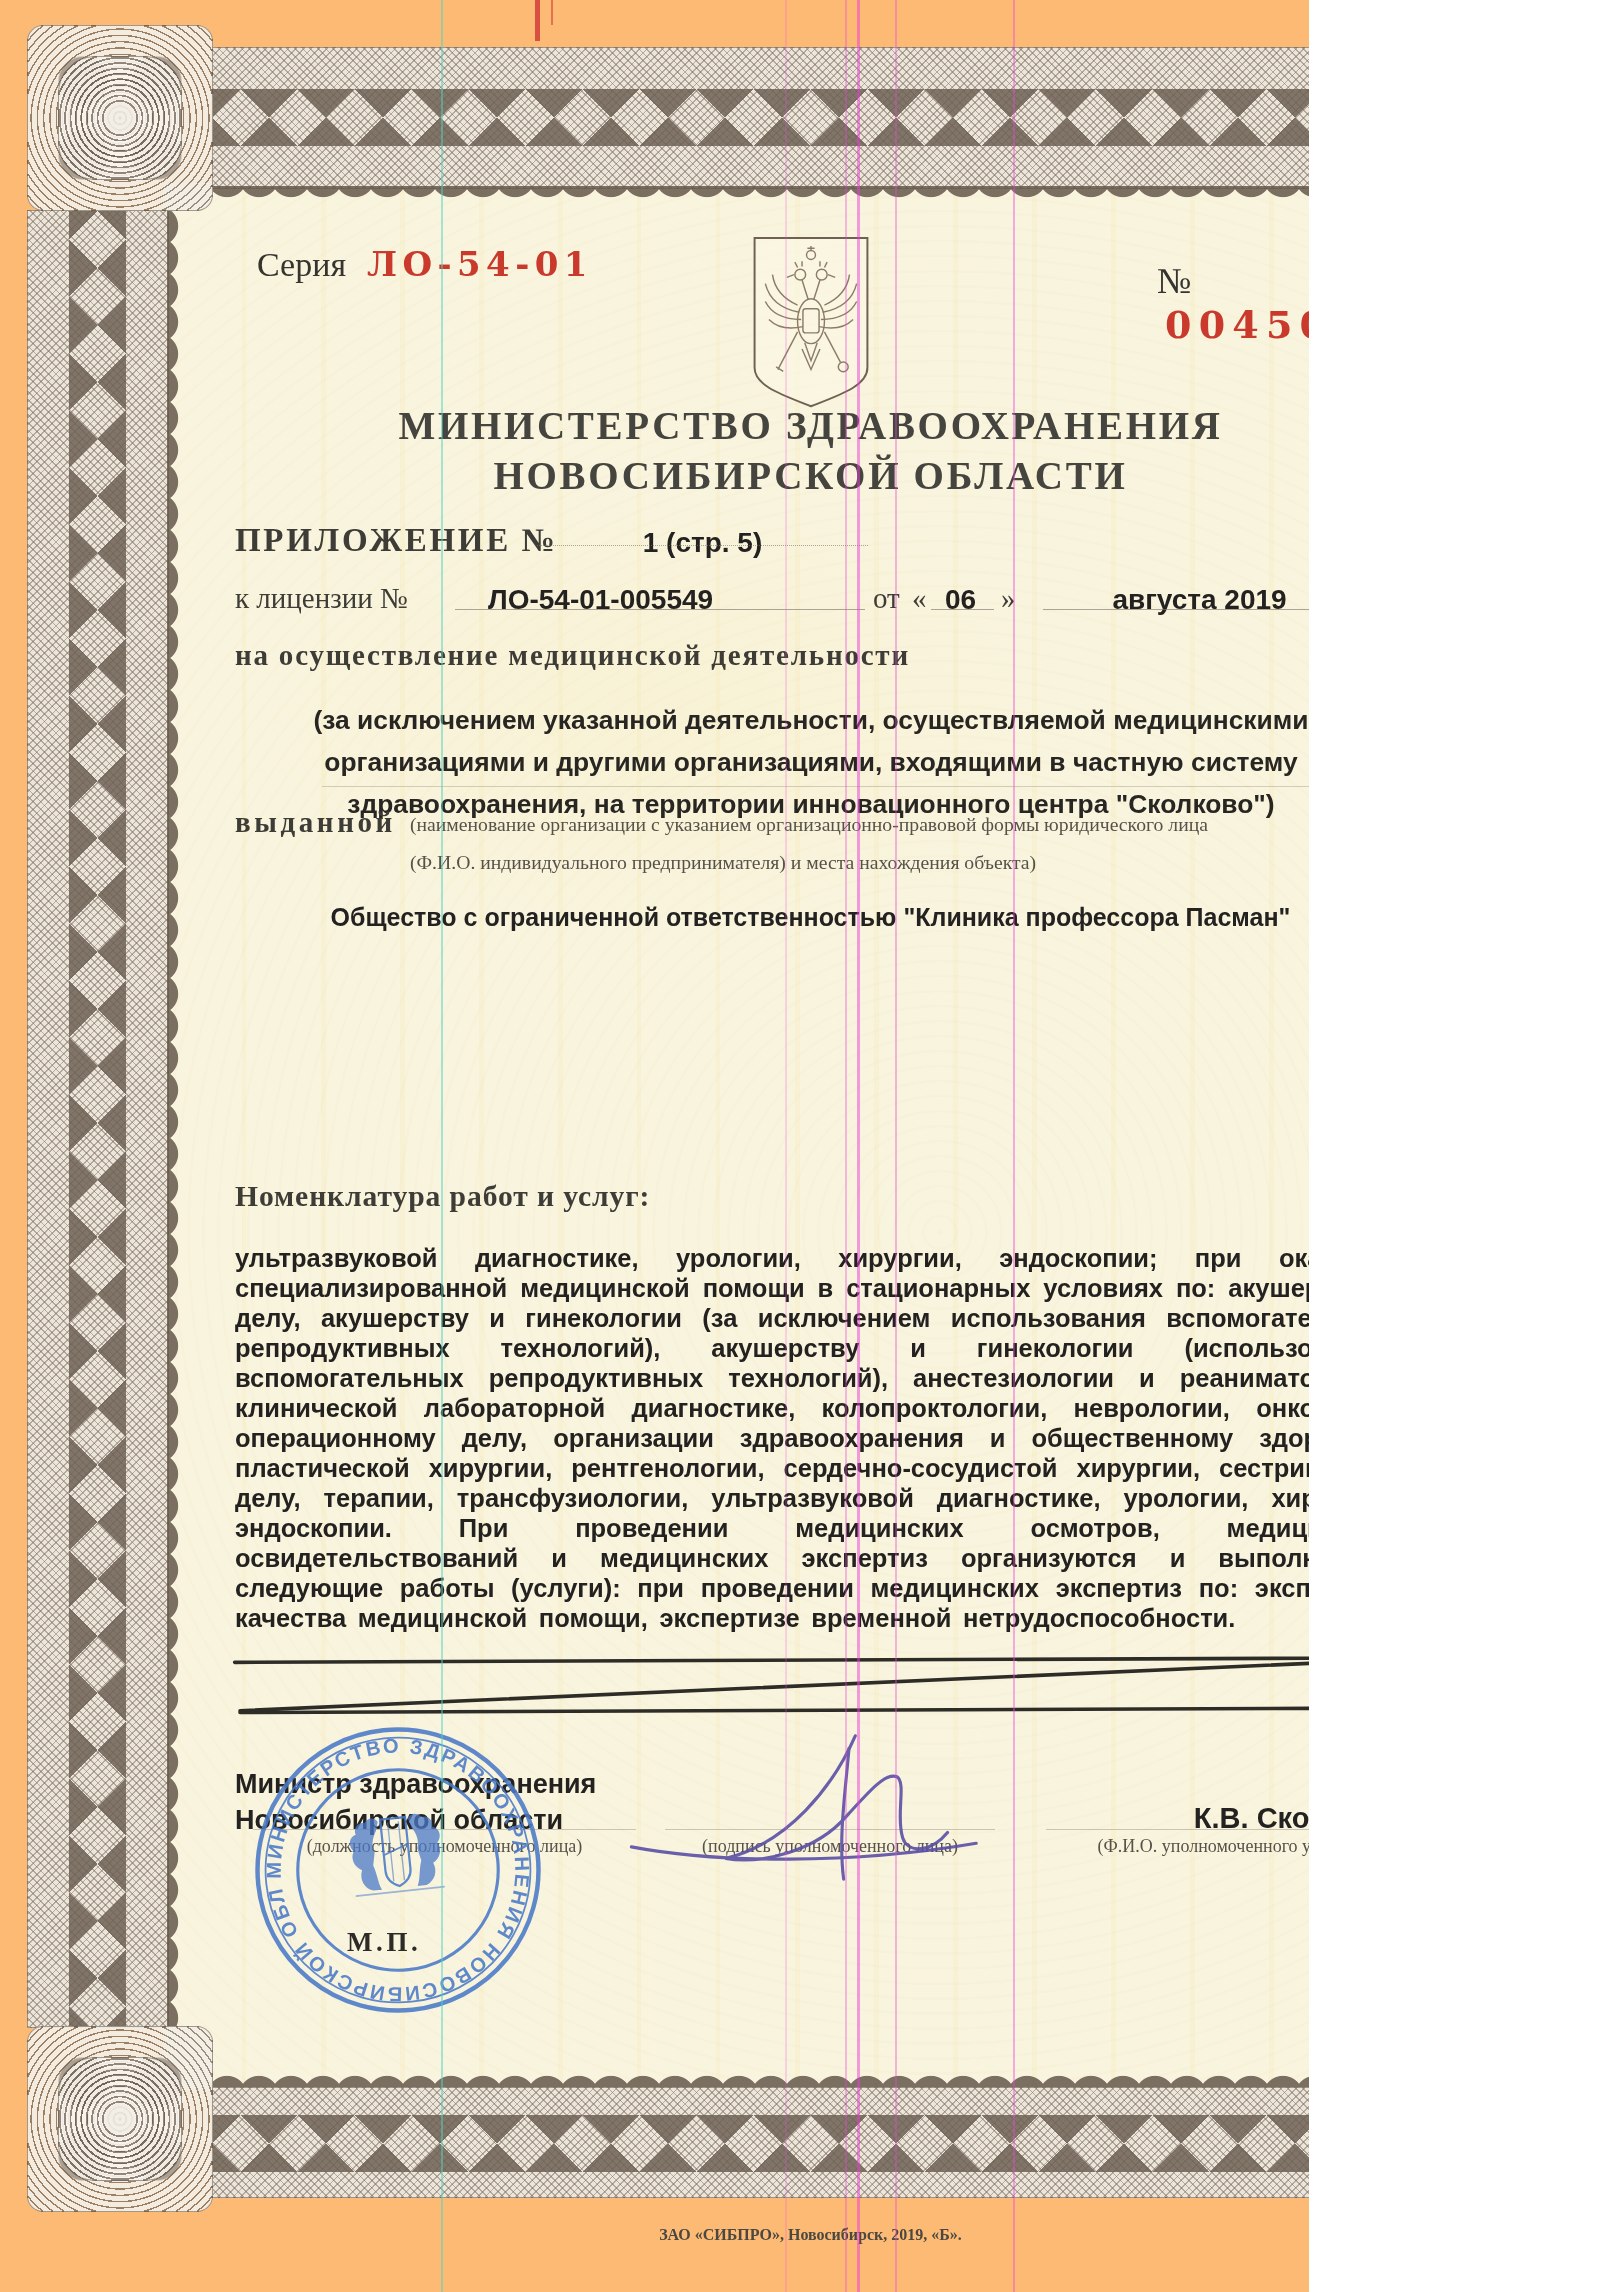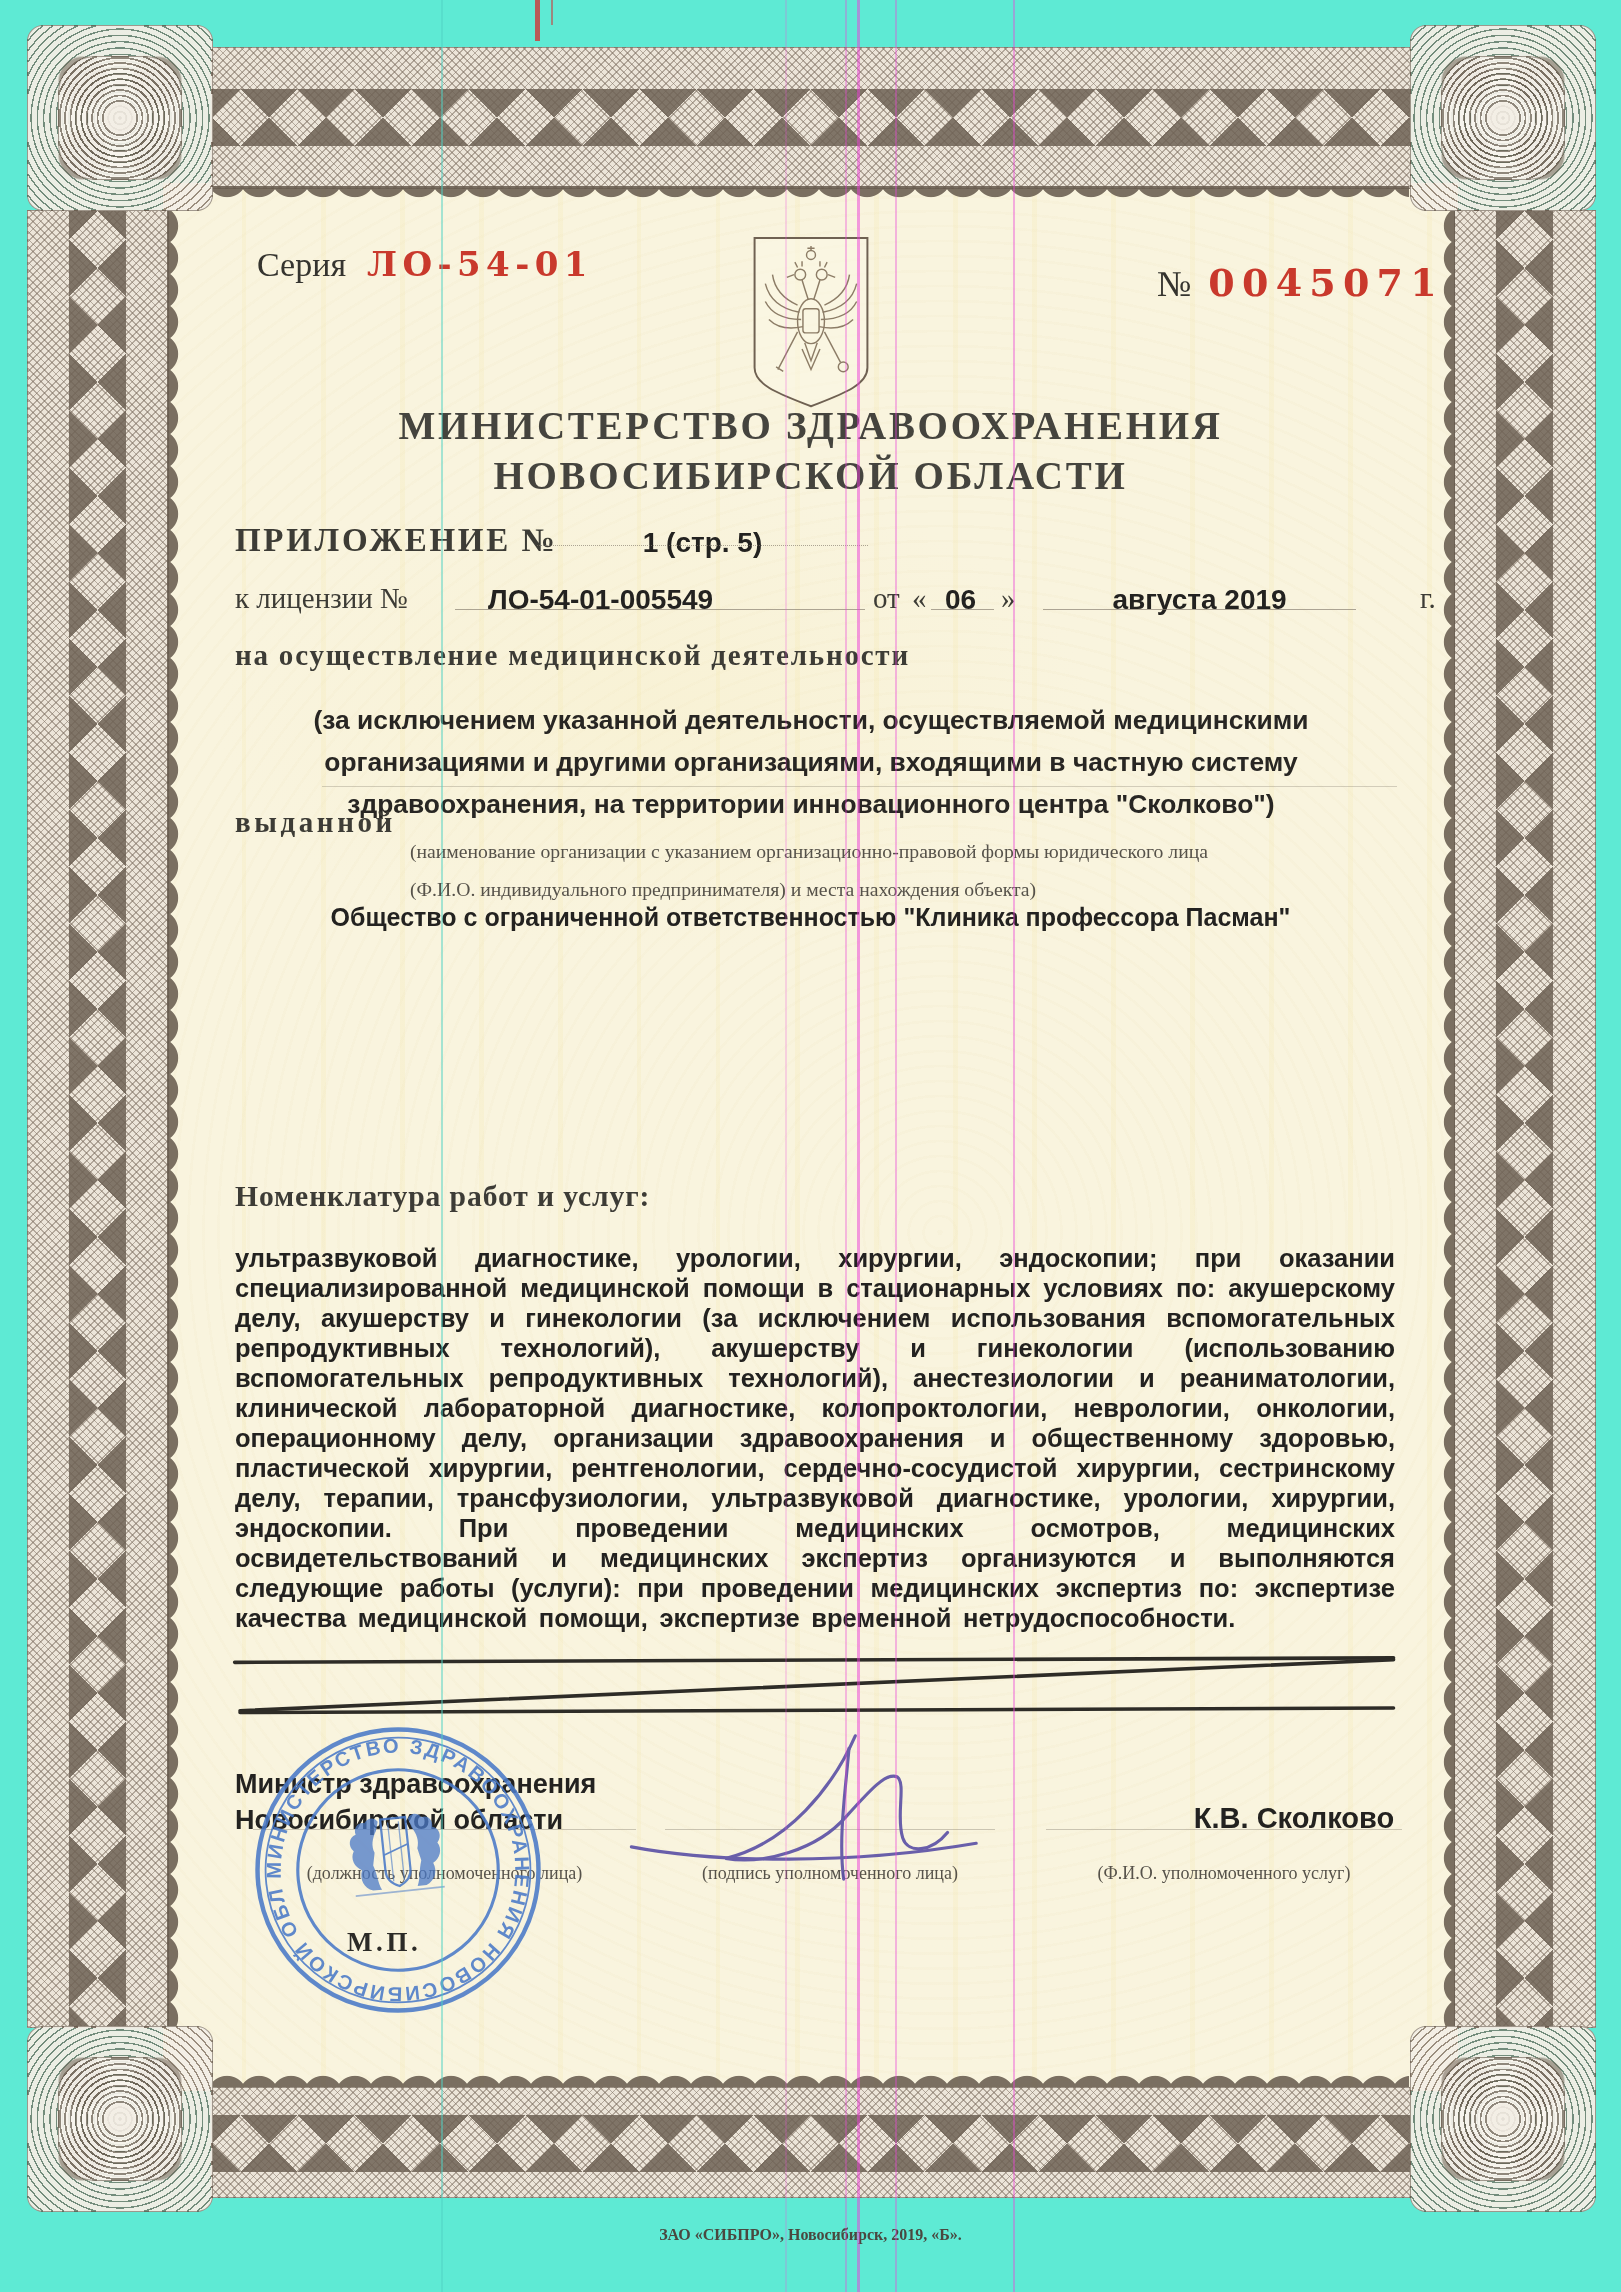--- a/index.html
+++ b/index.html
@@ -1,16 +1,16 @@
 <!DOCTYPE html>
 <html style="font-size:14.3px"><head>
 <meta charset="utf-8">
 <style>
   html,body{margin:0;padding:0;background:#ffffff;}
-  .page{position:relative;width:1621px;height:2293px;background:#5eead4;overflow:hidden;
+  .page{position:relative;width:1309px;height:2293px;background:#fdba74;overflow:hidden;
         font-family:"Liberation Serif",serif;}
   
   .paper{position:absolute;left:163px;top:183px;width:1295px;height:1908px;z-index:1;
          background-color:#f9f4de;
          background-image:
            repeating-linear-gradient(90deg, rgba(243,230,170,.22) 0 4.5px, transparent 4.5px 79px),
            radial-gradient(ellipse 627px 340px at 38% 28%, rgba(246,236,192,.30), transparent 70%),
            repeating-radial-gradient(circle at 60% 55%, rgba(226,210,160,.07) 0 2.7px, transparent 2.7px 15px);}
   
   .band{position:absolute;z-index:10;background-color:#ece5d9;
@@ -59,21 +59,21 @@
         repeating-radial-gradient(circle at 50% 50%, rgba(104,92,79,.7) 0 1.8px, rgba(248,244,237,.9) 1.8px 5.4px);
       border:1.8px solid rgba(104,92,79,.6);}
   .c-tl{left:27px;top:25px;} .c-tr{left:1410px;top:25px;}
   .c-bl{left:27px;top:2026px;} .c-br{left:1410px;top:2026px;}
   
   .content{position:absolute;inset:0;z-index:20;}
   .abs{position:absolute;}
   .serif-head{font-family:"Liberation Serif",serif;font-weight:bold;color:#45443e;}
   .sans-b{font-family:"Liberation Sans",sans-serif;font-weight:bold;color:#232220;}
   .red{color:#c9392c;font-family:"DejaVu Serif",serif;font-weight:bold;}
-  .note{font-family:"Liberation Serif",serif;color:#56524a;margin-top:27px;}
+  .note{font-family:"Liberation Serif",serif;color:#56524a;}
   .rule{position:absolute;height:0;border-bottom:1.8px solid rgba(130,122,108,.65);}
   .rule-dot{border-bottom-style:dotted;}
   .svg-overlay{position:absolute;left:0;top:0;z-index:25;pointer-events:none;}
   
   .art{position:absolute;top:0;height:2293px;z-index:40;pointer-events:none;}
 </style>
 </head>
 <body>
 
 <div class="page">

